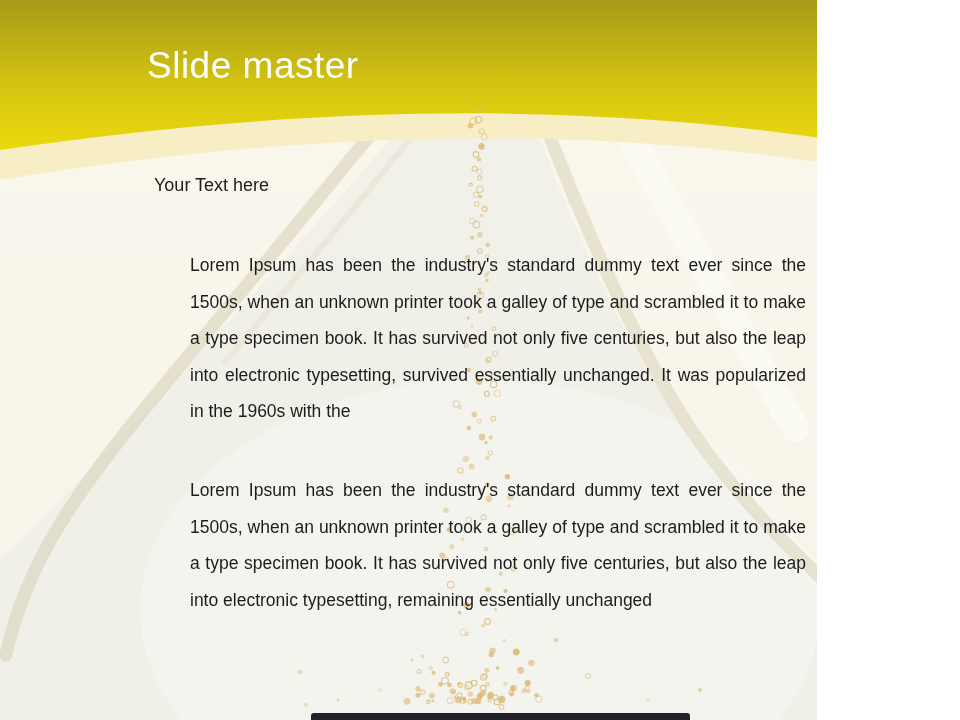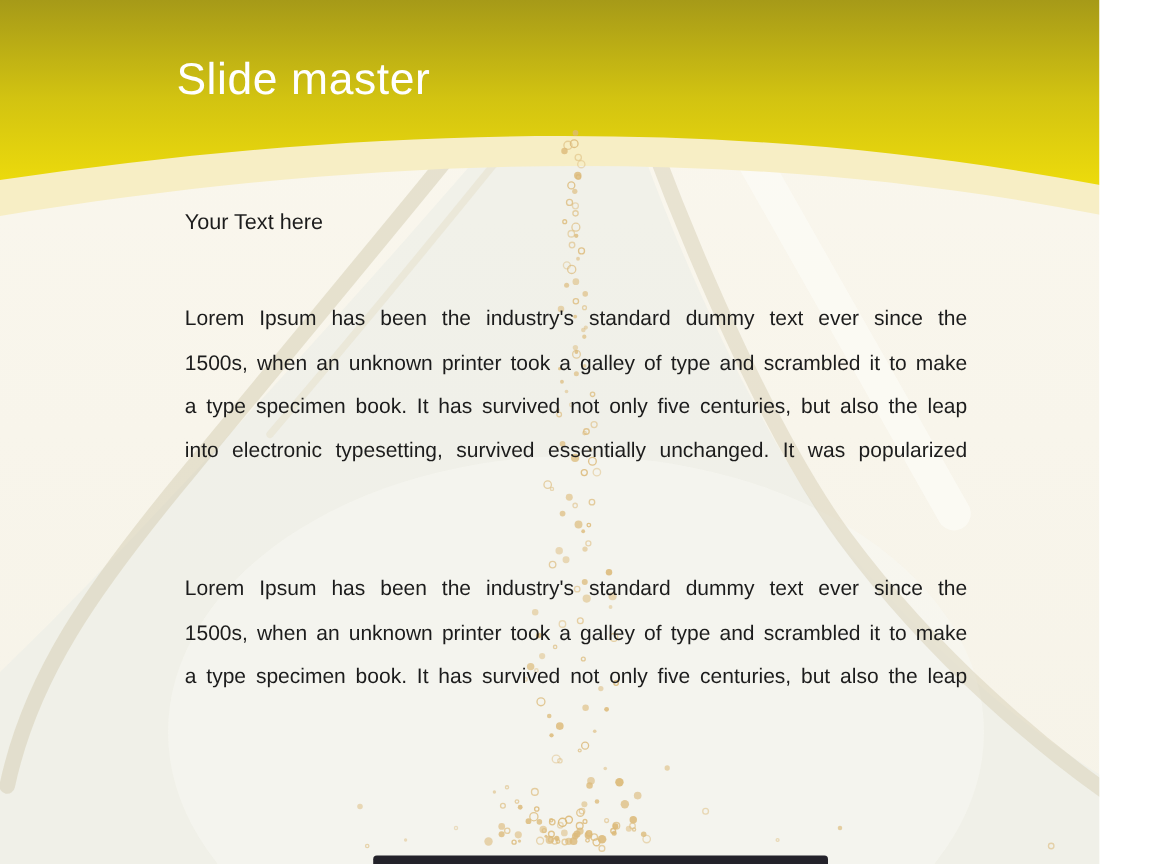--- a/index.html
+++ b/index.html
@@ -1,19 +1,19 @@
 <!DOCTYPE html>
 <html style="--title-color: #ffffff; --body-text-color: #1c1c1c; --header-yellow-top: #a69a18; --header-yellow-mid: #d2c311; --header-yellow-bottom: #f0de0b; --header-cream-band: #f7eec5; --page-background: #faf7ee; --bulb-interior: #edefe8; --glass-edge: #d7cfb6; --glass-highlight: #fbfaf4; --sand-color: #dcba7a; --base-bar-color: #23222a;"><head>
 <meta charset="utf-8">
 <style>
   html,body { margin:0; padding:0; }
   body { width:960px; height:720px; font-family:"Liberation Sans", sans-serif; }
 
   .slide {
-    position:relative; width:916px; height:720px; overflow:hidden;
+    position:relative; width:817px; height:720px; overflow:hidden;
     background: linear-gradient(180deg, var(--page-background, #faf7ee) 0%, #f6f3e8 100%);
   }
 
   .bg-svg, .header-svg, .sand-svg {
     position:absolute; left:0; top:0; pointer-events:none;
   }
   .bg-svg    { z-index:1; }
   .header-svg{ z-index:2; }
   .sand-svg  { z-index:3; }
 
@@ -29,21 +29,21 @@
     font-size:18px; line-height:22px; color: var(--body-text-color, #1c1c1c);
   }
 
   .body-paragraph {
     position:absolute; z-index:4; left:154px; width:652px;
     font-size:17.5px; line-height:36.6px; color: var(--body-text-color, #1c1c1c);
   }
   #para1 { top:247px; }
   #para2 { top:472px; }
 
-  .pline { text-align:justify; text-align-last:justify; white-space:normal; }
+  .pline { text-align:justify; text-align-last:justify; white-space:normal;margin-left:36px; }
   .pline.last { text-align-last:left; }
 
   .base-bar {
     position:absolute; z-index:2; left:311px; top:713px; width:379px; height:7px;
     background: var(--base-bar-color, #23222a);
     border-radius:3px 3px 0 0;
   }
 </style>
 </head>
 <body>
@@ -263,20 +263,22 @@
 
   <div class="slide-title">Slide master</div>
 
   <div class="text-placeholder">Your Text here</div>
 
   <div class="body-paragraph" id="para1">
       <div class="pline">Lorem Ipsum has been the industry's standard dummy text ever since the</div>
       <div class="pline">1500s, when an unknown printer took a galley of type and scrambled it to make</div>
       <div class="pline">a type specimen book. It has survived not only five centuries, but also the leap</div>
       <div class="pline">into electronic typesetting, survived essentially unchanged. It was popularized</div>
+      <div class="pline last">in the 1960s with the</div>
     </div>
   <div class="body-paragraph" id="para2">
       <div class="pline">Lorem Ipsum has been the industry's standard dummy text ever since the</div>
       <div class="pline">1500s, when an unknown printer took a galley of type and scrambled it to make</div>
       <div class="pline">a type specimen book. It has survived not only five centuries, but also the leap</div>
+      <div class="pline last">into electronic typesetting, remaining essentially unchanged</div>
     </div>
 
 </div>
 
 </body></html>

